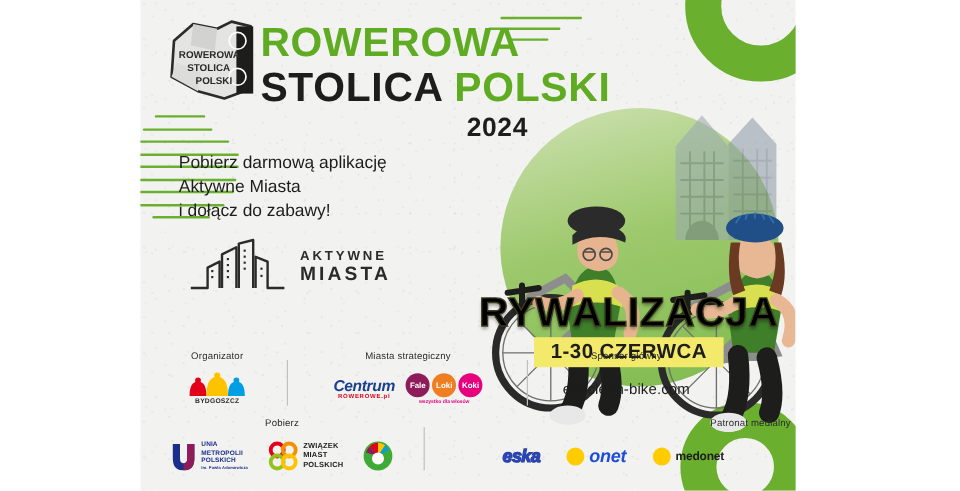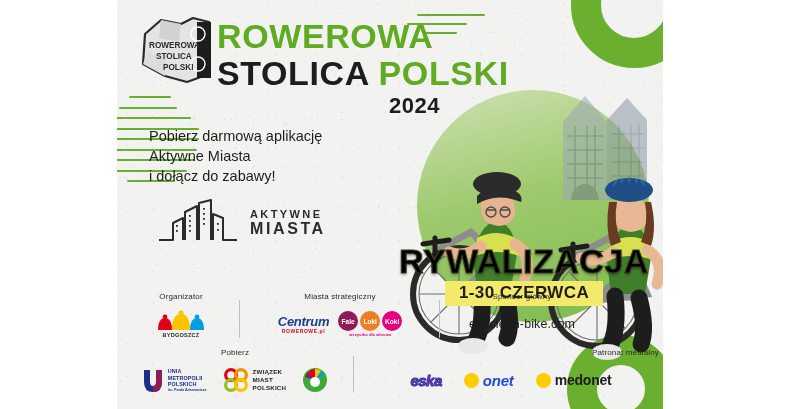--- a/index.html
+++ b/index.html
@@ -120,27 +120,27 @@
   }
   .logos{display:flex;align-items:center;justify-content:center;gap:9px;height:34px;}
   .vdiv{position:absolute;width:1.3px;background:#c0c0bd;}
 
   
   .lg{display:block;}
 
   .ecolink{font-size:12.5px;color:#1d1d1b;letter-spacing:.1px;white-space:nowrap;}
 
   .eska{
-    font-size:15px;font-weight:800;font-style:italic;color:#a21caf;
+    font-size:15px;font-weight:800;font-style:italic;color:#1d4ed8;
     -webkit-text-stroke:1px #2b3fa0;letter-spacing:-.5px;
   }
   .onet-wrap,.medonet-wrap{display:flex;align-items:center;gap:4px;}
   .dot-y{width:15px;height:15px;border-radius:50%;background:#ffcc00;}
   .onet-t{font-size:15px;font-weight:700;color:#1d4ed8;letter-spacing:-.2px;font-style:italic;}
-  .medonet-t{font-size:14px;font-weight:600;color:#1d1d1b;letter-spacing:-.2px;}
+  .medonet-t{font-size:10px;font-weight:600;color:#1d1d1b;letter-spacing:-.2px;}
 
   .ump-t{font-size:5.4px;font-weight:800;color:#1b2f8a;line-height:1.25;letter-spacing:.1px;text-align:left;}
   .zmp-t{font-size:6.2px;font-weight:700;color:#1d1d1b;line-height:1.3;letter-spacing:.2px;text-align:left;}
 </style>
 </head>
 <body>
 
 <div class="canvas">
 
   <div class="banner">

